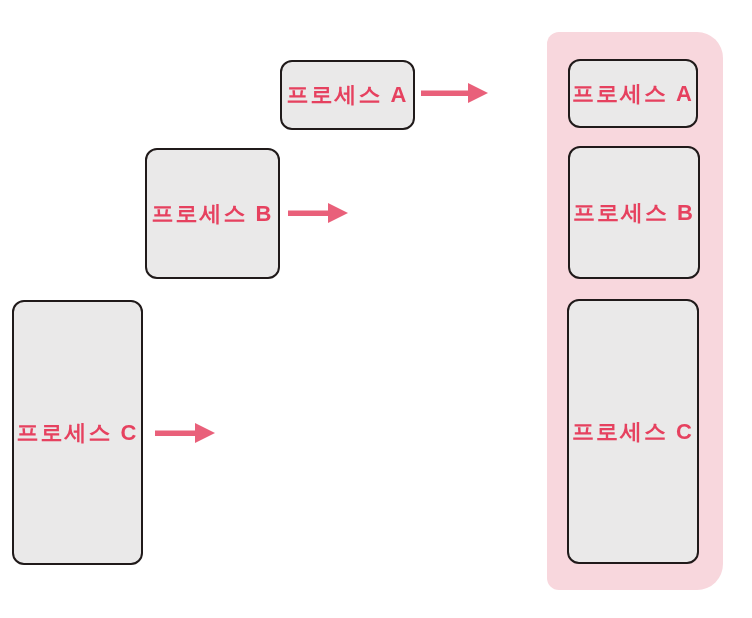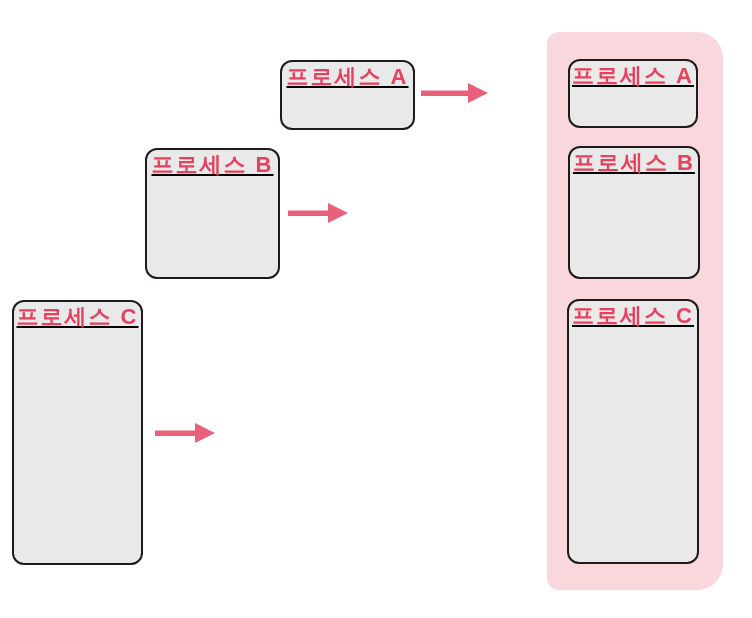--- a/index.html
+++ b/index.html
@@ -15,23 +15,22 @@
     overflow: hidden;
     font-family: "Liberation Sans", sans-serif;
   }
   .pbox {
     position: absolute;
     box-sizing: border-box;
     background: var(--box-fill, #eae9e9);
     border: 2.5px solid var(--box-border, #201a1a);
     border-radius: 12px;
     display: flex;
-    align-items: flex-start;
+    align-items: center;
     justify-content: center;
-    text-decoration: underline;
   }
   .pbox .label {
     color: var(--text-color, #e6415f);
     font-size: 22px;
     font-weight: bold;
     letter-spacing: 2px;
     white-space: nowrap;
   }
   .memory-container {
     position: absolute;

